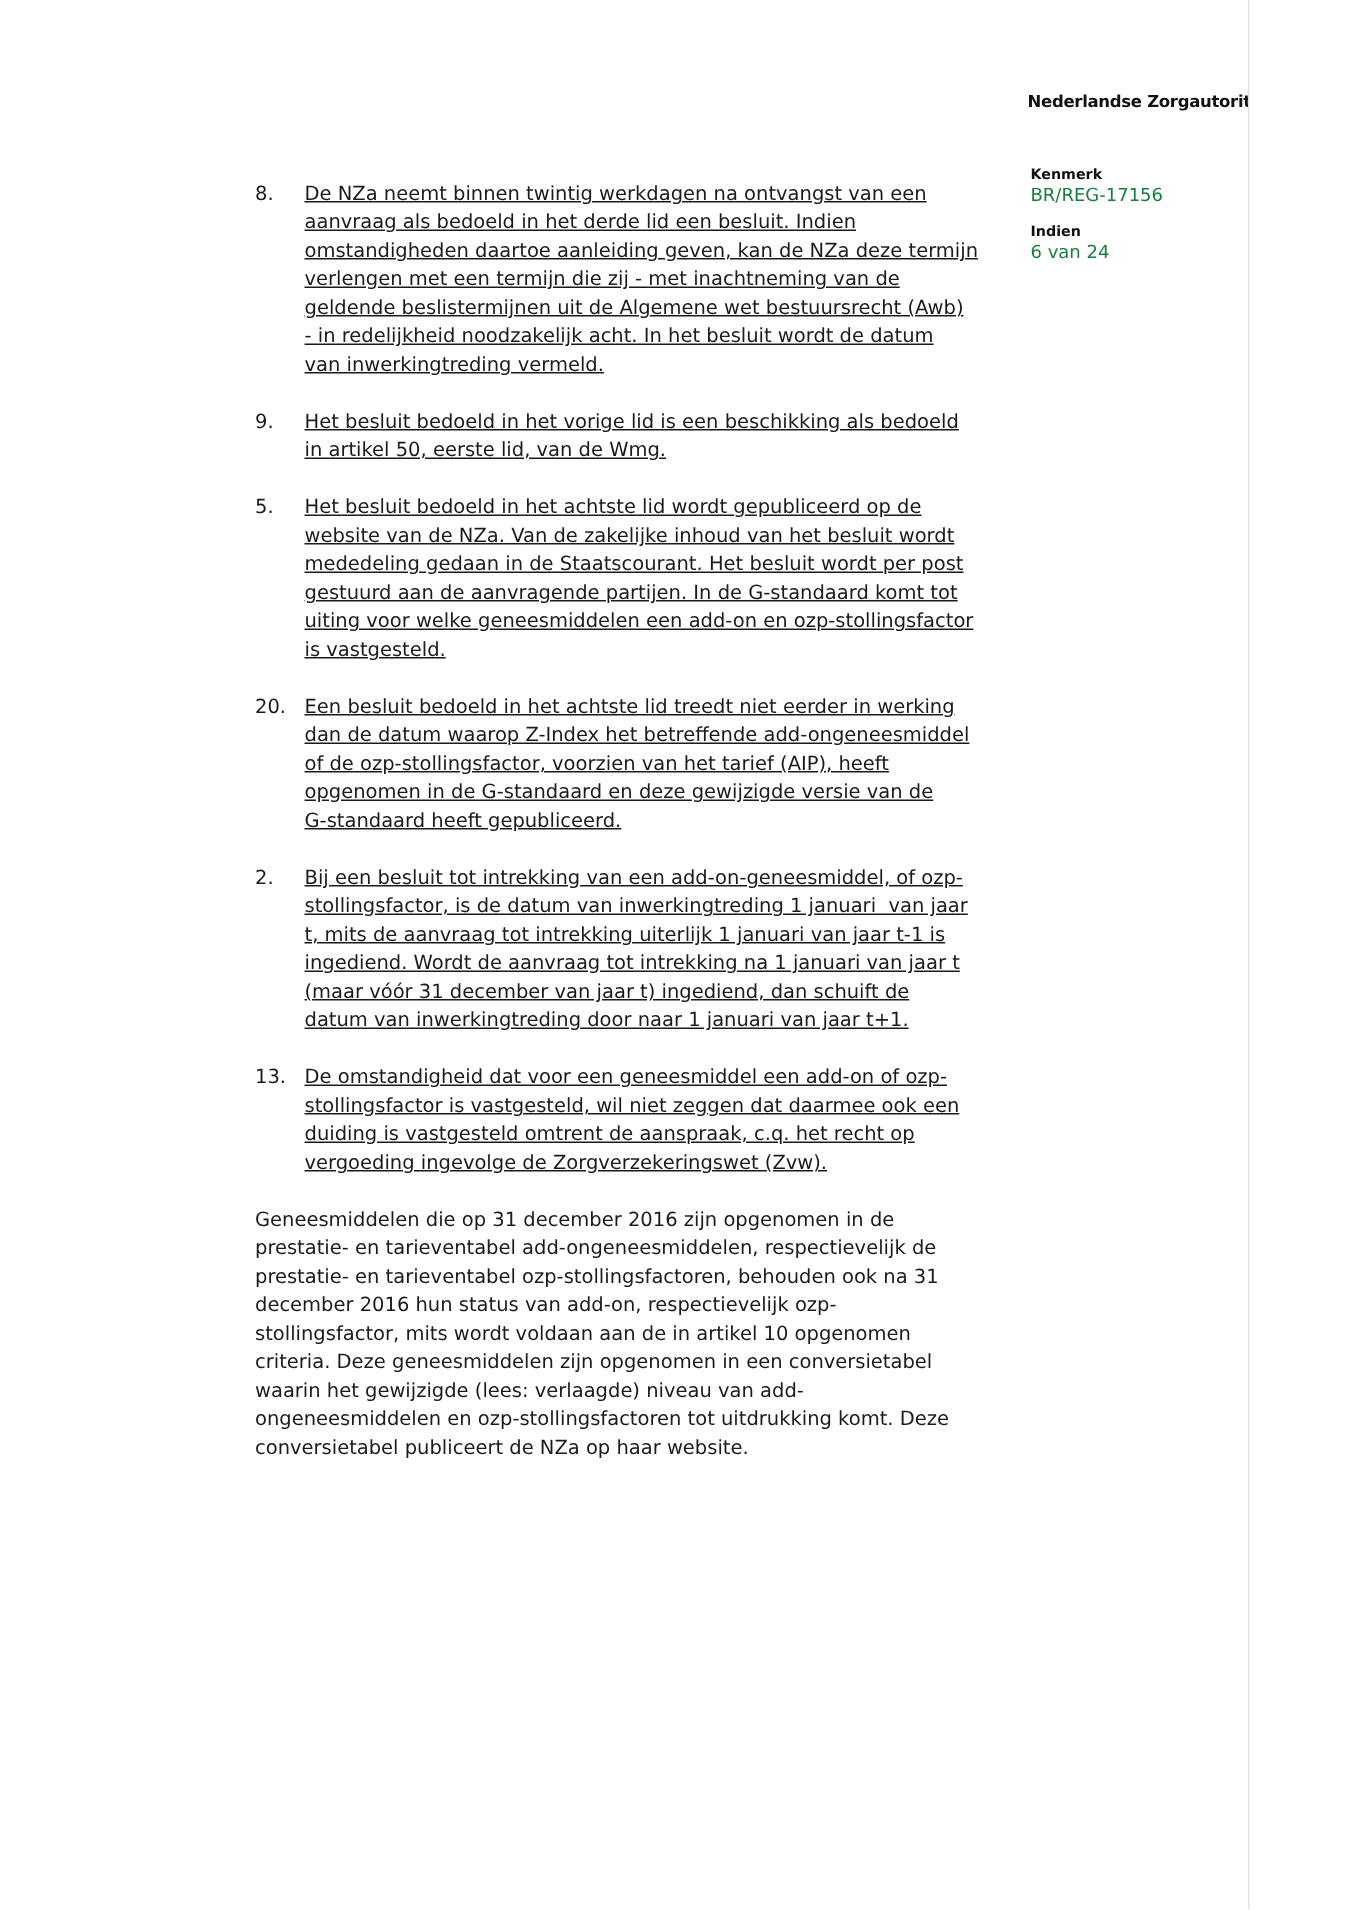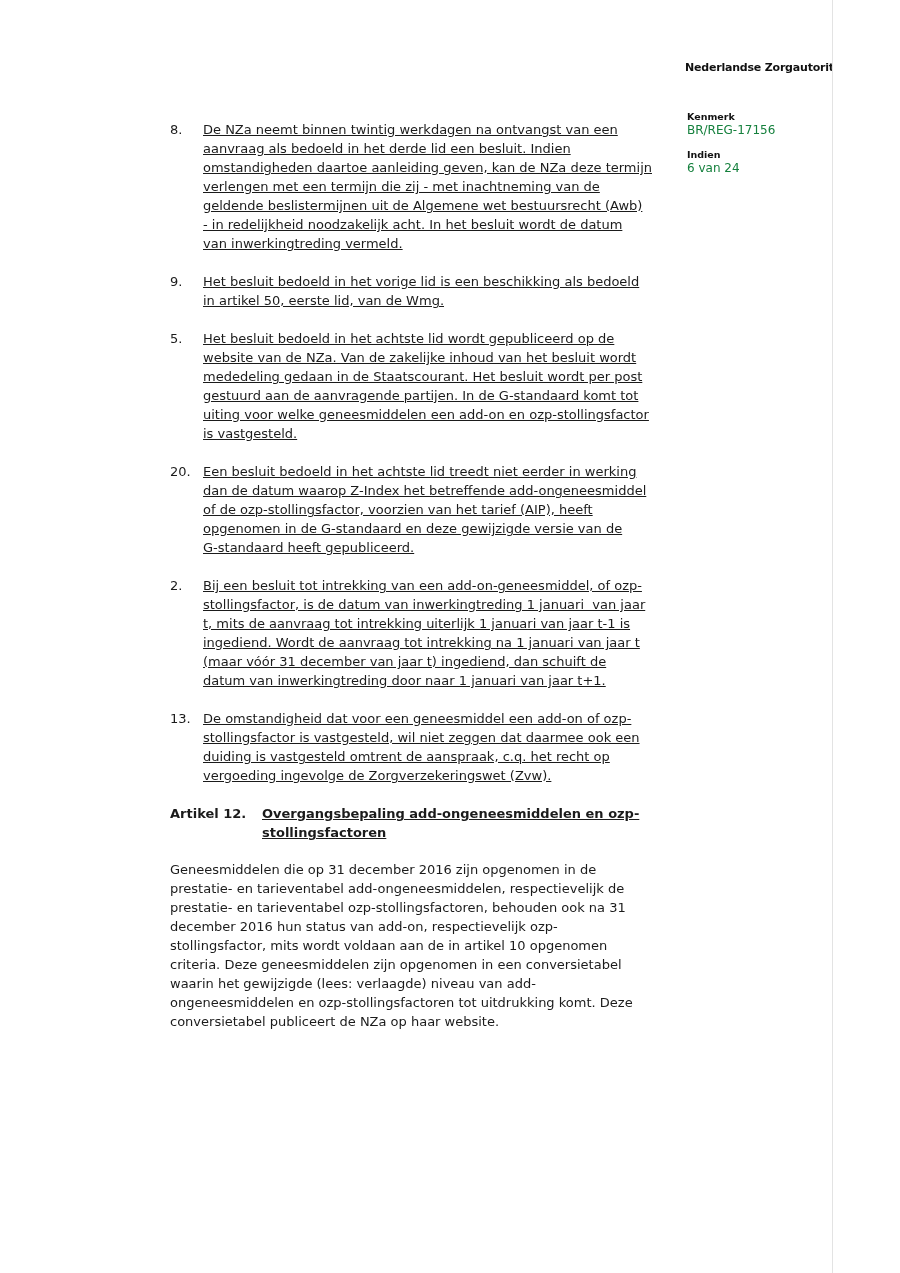--- a/index.html
+++ b/index.html
@@ -143,25 +143,20 @@
     </div>
 
     <div class="list-item">
       <div class="num">13.</div>
       <div class="txt">De omstandigheid dat voor een geneesmiddel een add-on of ozp-
 stollingsfactor is vastgesteld, wil niet zeggen dat daarmee ook een
 duiding is vastgesteld omtrent de aanspraak, c.q. het recht op
 vergoeding ingevolge de Zorgverzekeringswet (Zvw).</div>
     </div>
 
-    <div class="article-heading">
-      <div class="num">Artikel 12.</div>
-      <div class="txt">Overgangsbepaling add-ongeneesmiddelen en ozp-
-stollingsfactoren</div>
-    </div>
 
     <div class="paragraph">Geneesmiddelen die op 31 december 2016 zijn opgenomen in de
 prestatie- en tarieventabel add-ongeneesmiddelen, respectievelijk de
 prestatie- en tarieventabel ozp-stollingsfactoren, behouden ook na 31
 december 2016 hun status van add-on, respectievelijk ozp-
 stollingsfactor, mits wordt voldaan aan de in artikel 10 opgenomen
 criteria. Deze geneesmiddelen zijn opgenomen in een conversietabel
 waarin het gewijzigde (lees: verlaagde) niveau van add-
 ongeneesmiddelen en ozp-stollingsfactoren tot uitdrukking komt. Deze
 conversietabel publiceert de NZa op haar website.</div>

